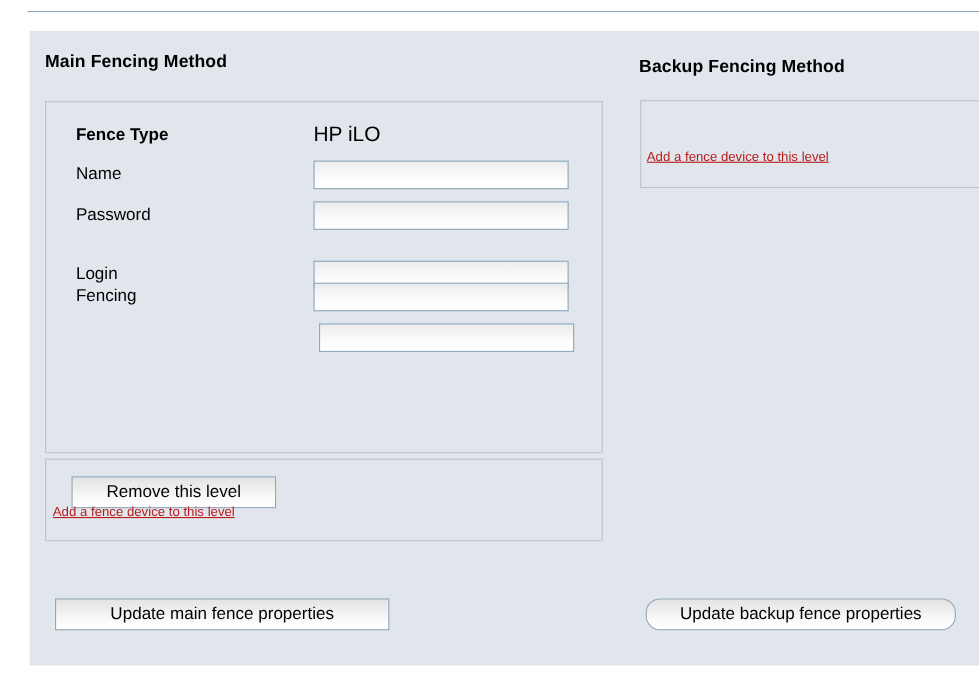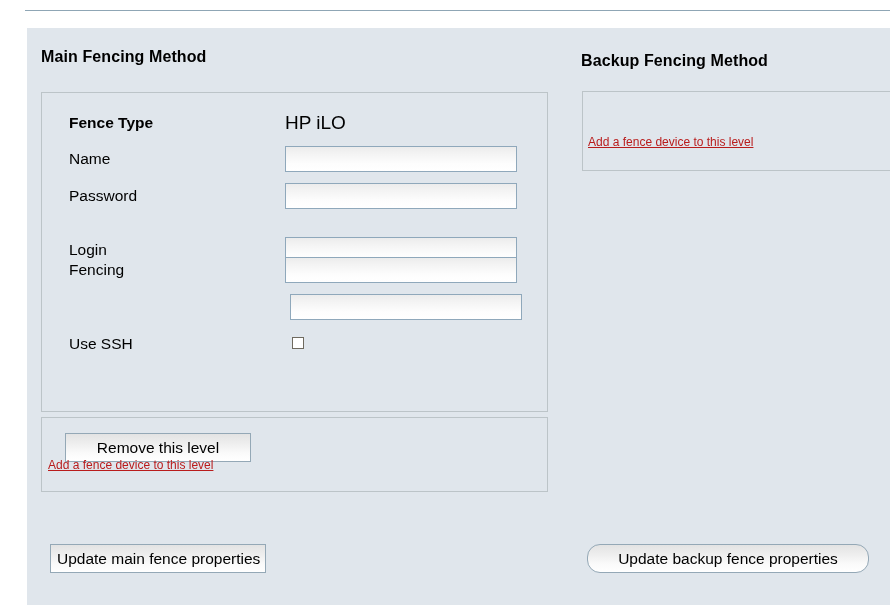--- a/index.html
+++ b/index.html
@@ -180,21 +180,21 @@
   }
   .btn-remove {
     left: 23px;
     top: 340px;
     width: 186px;
     height: 29px;
   }
   .btn-update-main {
     left: 23px;
     top: 516px;
-    width: 216px;
+    width: 304px;
     height: 29px;
   }
   .btn-update-backup {
     left: 32px;
     top: 516px;
     width: 282px;
     height: 29px;
     border-radius: 13px;
   }
 
@@ -248,24 +248,20 @@
 
           <div class="frow" style="top:167px;">
             <div class="flabel">Fencing</div>
             <input class="ftext" type="text" placeholder="" style="">
           </div>
 
           <div class="frow" style="top:204px;">
             <input class="ftext shift" type="text" placeholder="" style="">
           </div>
 
-          <div class="frow" style="top:241px;">
-            <div class="flabel">Use SSH</div>
-            <input class="fcheck" type="checkbox" style="">
-          </div>
 
         </div>
 
         <button class="btn btn-remove">Remove this level</button>
       </div>
 
       <div class="box box-addlevel-main"></div>
 
       <a class="flink link-main" href="#">Add a fence device to this level</a>
 

